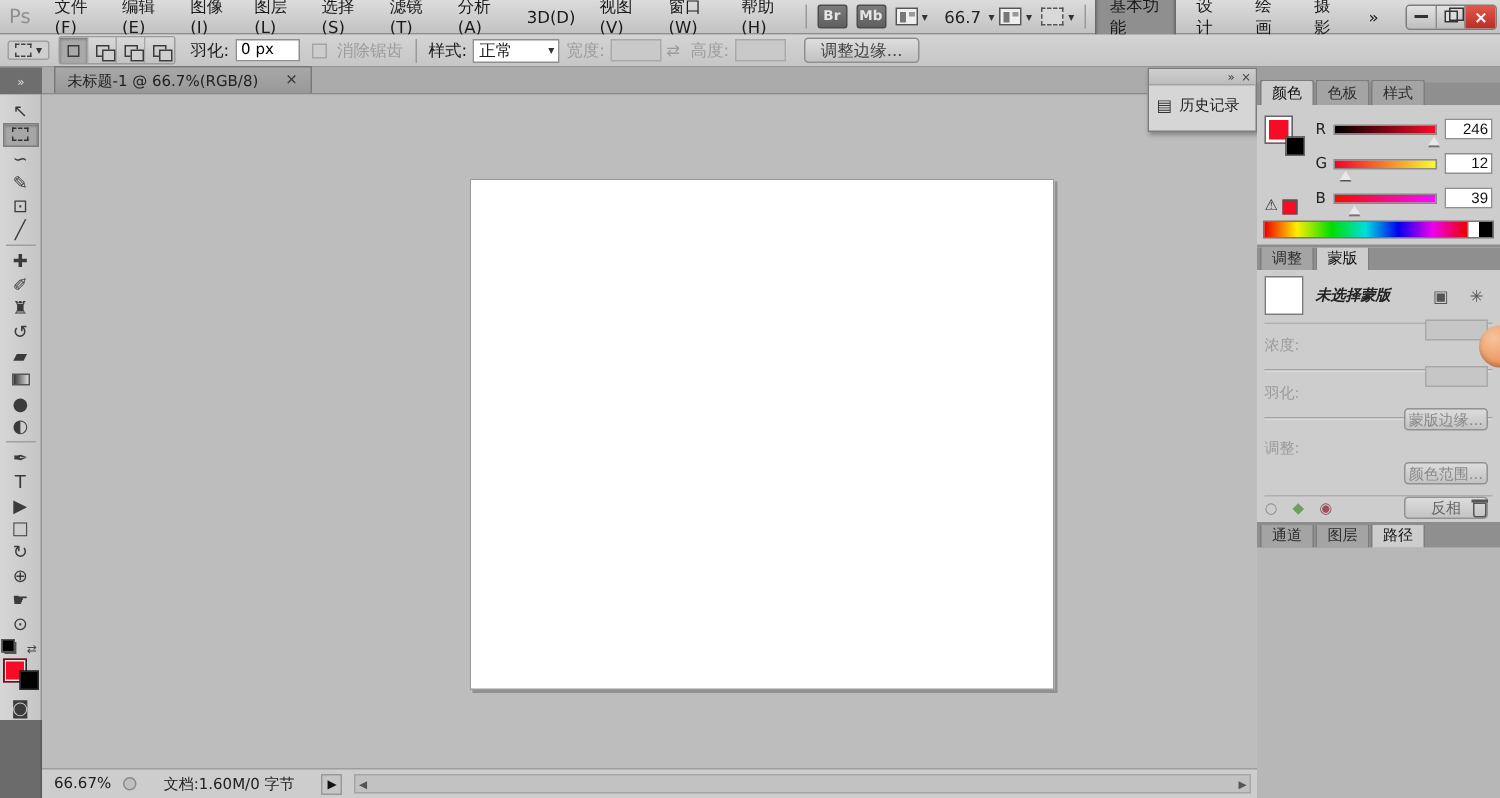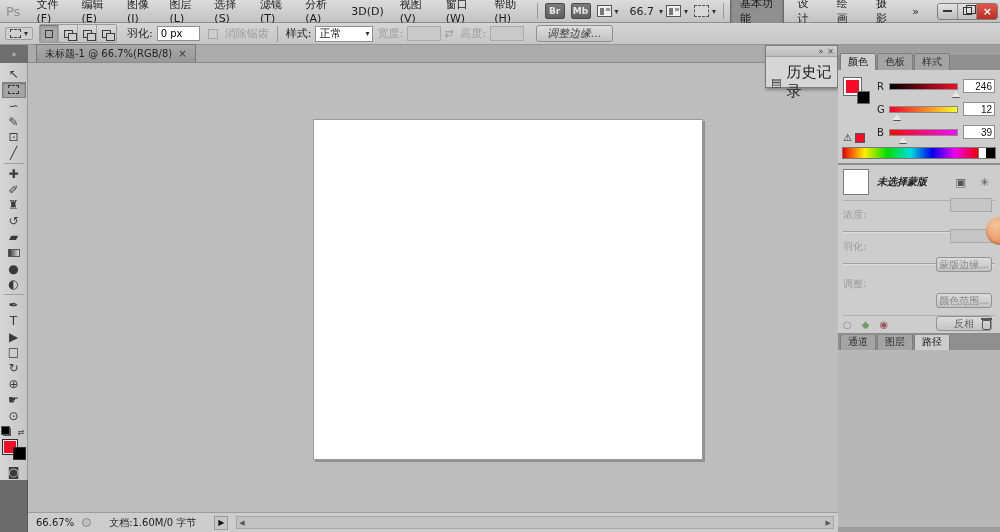--- a/index.html
+++ b/index.html
@@ -52,28 +52,28 @@
   .opt-label { margin:0 4px; color:#1c1c1c; }
   .opt-label.dis, .dis { color:#9c9c9c; }
   .txt-input { width:43px; height:15px; border:1px solid #8f8f8f; background:#fff; font-size:10px; padding:0 3px;
     font-family:"DejaVu Sans",sans-serif; }
   .txt-input:disabled { background:#c9c9c9; border-color:#aaa; }
   .checkbox { width:10px; height:10px; border:1px solid #a5a5a5; background:#cdcdcd; margin:0 3px 0 8px; }
   .select-box { display:flex; align-items:center; justify-content:space-between; width:58px; height:16px;
     border:1px solid #8f8f8f; background:#fff; padding:0 3px; }
   .swap-glyph { color:#9c9c9c; margin:0 3px; font-size:11px; }
   .push-btn { height:17px; padding:0 10px; margin-left:12px; display:flex; align-items:center;
-    background:linear-gradient(#dedede,#c2c2c2); border:1px solid #8f8f8f; border-radius:3px; color:#444;font-style:italic; }
+    background:linear-gradient(#dedede,#c2c2c2); border:1px solid #8f8f8f; border-radius:3px; color:#444; }
 
   
   .toolheader { position:absolute; left:0; top:45px; width:28px; height:18px; background:#6e6e6e;
     color:#ddd; font-size:8px; display:flex; align-items:center; justify-content:center; }
   .tabrow { position:absolute; left:28px; top:45px; width:810px; height:18px; background:#ababab; border-bottom:1px solid #8a8a8a;
     display:flex; align-items:flex-end; }
-  .doc-tab { height:18px; display:flex; align-items:center; gap:6px; padding:0 8px; margin-left:8px;
+  .doc-tab { height:18px; display:flex; align-items:center; gap:18px; padding:0 8px; margin-left:8px;
     background:linear-gradient(#a8a8a8,#989898); border:1px solid #787878; border-bottom:none; font-size:10px; color:#222; }
   .doc-close { font-size:10px; color:#333; }
 
   
   .toolbar { position:absolute; left:0; top:63px; width:28px; height:417px;
     background:linear-gradient(90deg,#d6d6d6,#c5c5c5); border-right:1px solid #9a9a9a;
     display:flex; flex-direction:column; align-items:center; padding-top:3px; }
   .tool { width:24px; height:19px; display:flex; align-items:center; justify-content:center;
     color:#3b3b3b; font-size:12px; }
   .tool.sel { background:#a6a6a6; border:1px solid #7e7e7e; box-shadow:inset 0 1px 2px rgba(0,0,0,.3); }
@@ -106,21 +106,21 @@
   .hscroll { flex:1; height:13px; margin:0 4px 0 8px; background:#c2c2c2; border:1px solid #a5a5a5;
     display:flex; align-items:center; justify-content:space-between; padding:0 2px; font-size:7px; color:#555; }
 
   
   .history { position:absolute; left:765px; top:45px; width:73px; height:43px; background:#d6d6d6;
     border:1px solid #7c7c7c; box-shadow:1px 2px 3px rgba(0,0,0,.3); }
   .history-head { height:11px; background:linear-gradient(#cfcfcf,#bdbdbd); border-bottom:1px solid #a2a2a2;
     display:flex; justify-content:flex-end; align-items:center; gap:4px; padding:0 3px; font-size:8px; color:#444; }
   .history-body { display:flex; align-items:center; gap:5px; padding:6px 5px; }
   .history-ic { font-size:11px; color:#333; }
-  .history-label { font-size:15px; color:#222; }
+  .history-label { font-size:10px; color:#222; }
 
   
   .dock { position:absolute; left:838px; top:45px; width:162px; height:487px; background:#9e9e9e; }
   .tabs { display:flex; align-items:flex-end; height:15px; background:#8f8f8f; padding-left:2px; gap:1px; }
   .tab { padding:1px 7px; font-size:10px; color:#2e2e2e; background:#a4a4a4; border:1px solid #7d7d7d; border-bottom:none;
     border-radius:2px 2px 0 0; }
   .tab.active { background:#cdcdcd; color:#111; }
   .panel { background:#cdcdcd; border-bottom:2px solid #8d8d8d; }
 
   .color-panel { padding:6px 5px 4px; position:relative; height:95px; }
@@ -414,20 +414,24 @@
         <span class="warn-glyph">⚠</span>
         <span class="warn-sq"></span>
       </div>
       <div class="spectrum">
         <span class="spec-grad"></span>
         <span class="spec-w"></span>
         <span class="spec-b"></span>
       </div>
     </div>
 
+    <div class="tabs">
+      <span class="tab">调整</span>
+      <span class="tab active">蒙版</span>
+    </div>
     <div class="panel masks-panel">
       <div class="mask-row">
         <span class="mask-thumb"></span>
         <span class="mask-empty">未选择蒙版</span>
         <span class="mask-ic">▣</span>
         <span class="mask-ic">✳</span>
       </div>
       <div class="m-label">浓度:</div>
       <span class="m-field" style="top:33px"></span>
       <div class="m-groove"></div>

